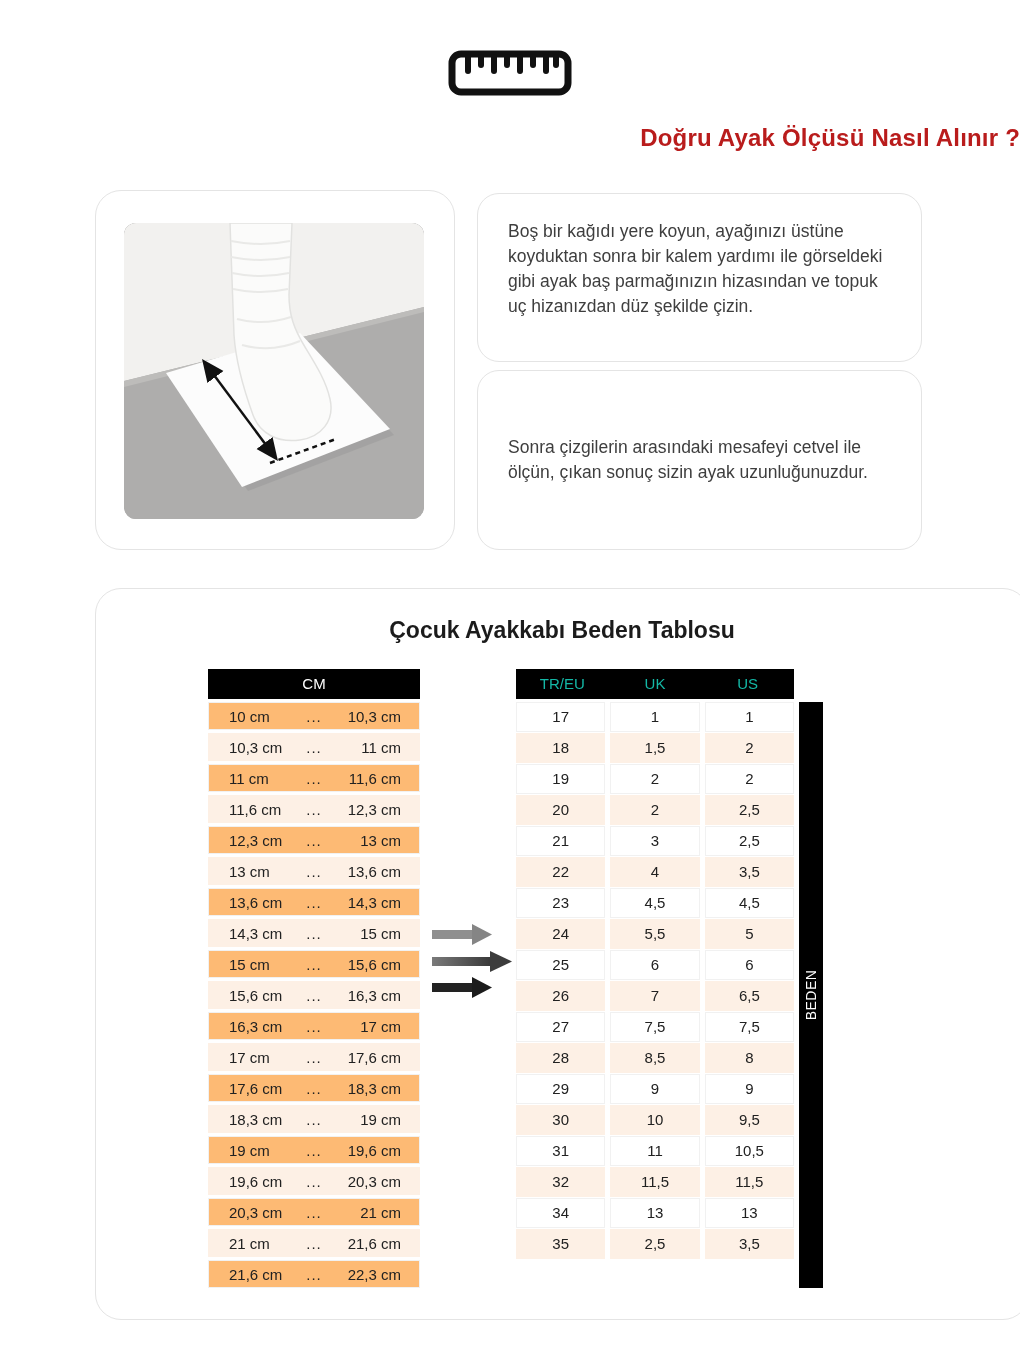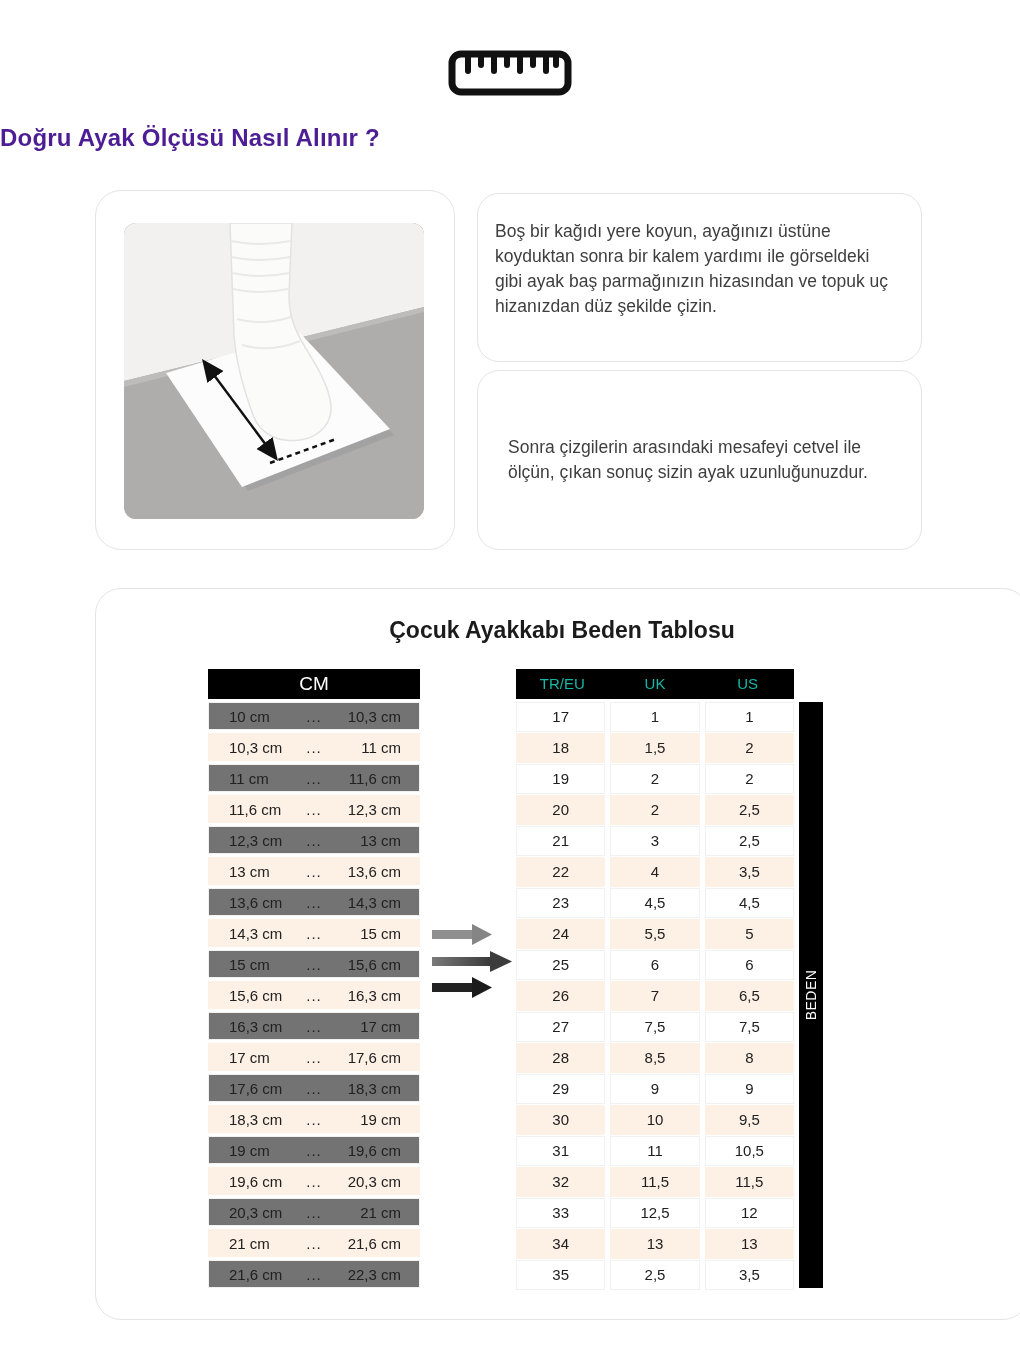--- a/index.html
+++ b/index.html
@@ -5,59 +5,59 @@
   * { margin:0; padding:0; box-sizing:border-box; }
   html,body { background:#ffffff; }
   #page {
     position:relative; width:1020px; height:1360px; margin:0 auto;
     background:#fff; font-family:"Liberation Sans", sans-serif; color:#212121;
     overflow:hidden;
   }
   .center-row { position:absolute; left:0; width:100%; display:flex; justify-content:center; }
 
   .main-title {
-    position:absolute; top:124px; left:0; width:100%; text-align:left;
-    font-size:24px; font-weight:bold; color:#4c1d95; letter-spacing:0.2px;
+    position:absolute; top:124px; left:0; width:100%; text-align:right;
+    font-size:24px; font-weight:bold; color:#b91c1c; letter-spacing:0.2px;
   }
 
   .card {
     position:absolute; border:1px solid #e4e4e4; background:#fff;
   }
   .photo-card { left:95px; top:190px; width:360px; height:360px; border-radius:26px; }
   .photo {
     position:absolute; left:28px; top:32px; width:300px; height:296px;
     border-radius:12px; overflow:hidden; background:#b0b0af;
   }
   .text-card-1 {
     left:477px; top:193px; width:445px; height:169px; border-radius:22px;
-    padding:25px 30px 20px 17px;
+    padding:25px 30px 20px 30px;
   }
   .text-card-2 {
     left:477px; top:370px; width:445px; height:180px; border-radius:22px;
     padding:8px 30px; display:flex; align-items:center;
   }
   .instruction-text {
     font-size:17.5px; line-height:1.42; color:#3e3e3e;
   }
 
   .table-card { left:95px; top:588px; width:934px; height:732px; border-radius:26px; }
   .chart-title {
     position:absolute; top:28px; left:0; width:100%; text-align:center;
     font-size:23px; font-weight:bold; color:#1b1b1b;
   }
 
   .cm-table { position:absolute; left:112px; top:80px; width:212px; }
   .table-header {
-    height:30px; background:var(--header-bg,#000); color:#fff; font-size:19px;
+    height:30px; background:var(--header-bg,#000); color:#fff; font-size:15px;
     line-height:30px; text-align:center; margin-bottom:3px;
   }
   .cm-row {
     display:grid; grid-template-columns:1fr 34px 1fr;
     height:28px; line-height:28px; font-size:15px; margin-bottom:3px;
-    background:#737373; border:1px solid #f1f1f1;
+    background:#fdba74; border:1px solid #f1f1f1;
   }
   .cm-rows .cm-row:nth-child(even) { background:var(--alt-row,#fdf0e5); border-color:var(--alt-row,#fdf0e5); }
   .cell-from { text-align:left;  padding-left:20px; }
   .cell-dots { text-align:center; letter-spacing:1px; }
   .cell-to   { text-align:right; padding-right:18px; }
 
   .size-table { position:absolute; left:420px; top:80px; width:278px; }
   .size-header {
     display:grid; grid-template-columns:1fr 1fr 1fr;
     background:var(--header-bg,#000); color:#14b8a6; height:30px; line-height:30px;
@@ -358,25 +358,20 @@
             <span>31</span>
             <span>11</span>
             <span>10,5</span>
           </div>
           <div class="size-row">
             <span>32</span>
             <span>11,5</span>
             <span>11,5</span>
           </div>
           <div class="size-row">
-            <span>33</span>
-            <span>12,5</span>
-            <span>12</span>
-          </div>
-          <div class="size-row">
             <span>34</span>
             <span>13</span>
             <span>13</span>
           </div>
           <div class="size-row">
             <span>35</span>
             <span>2,5</span>
             <span>3,5</span>
           </div>
         </div>

